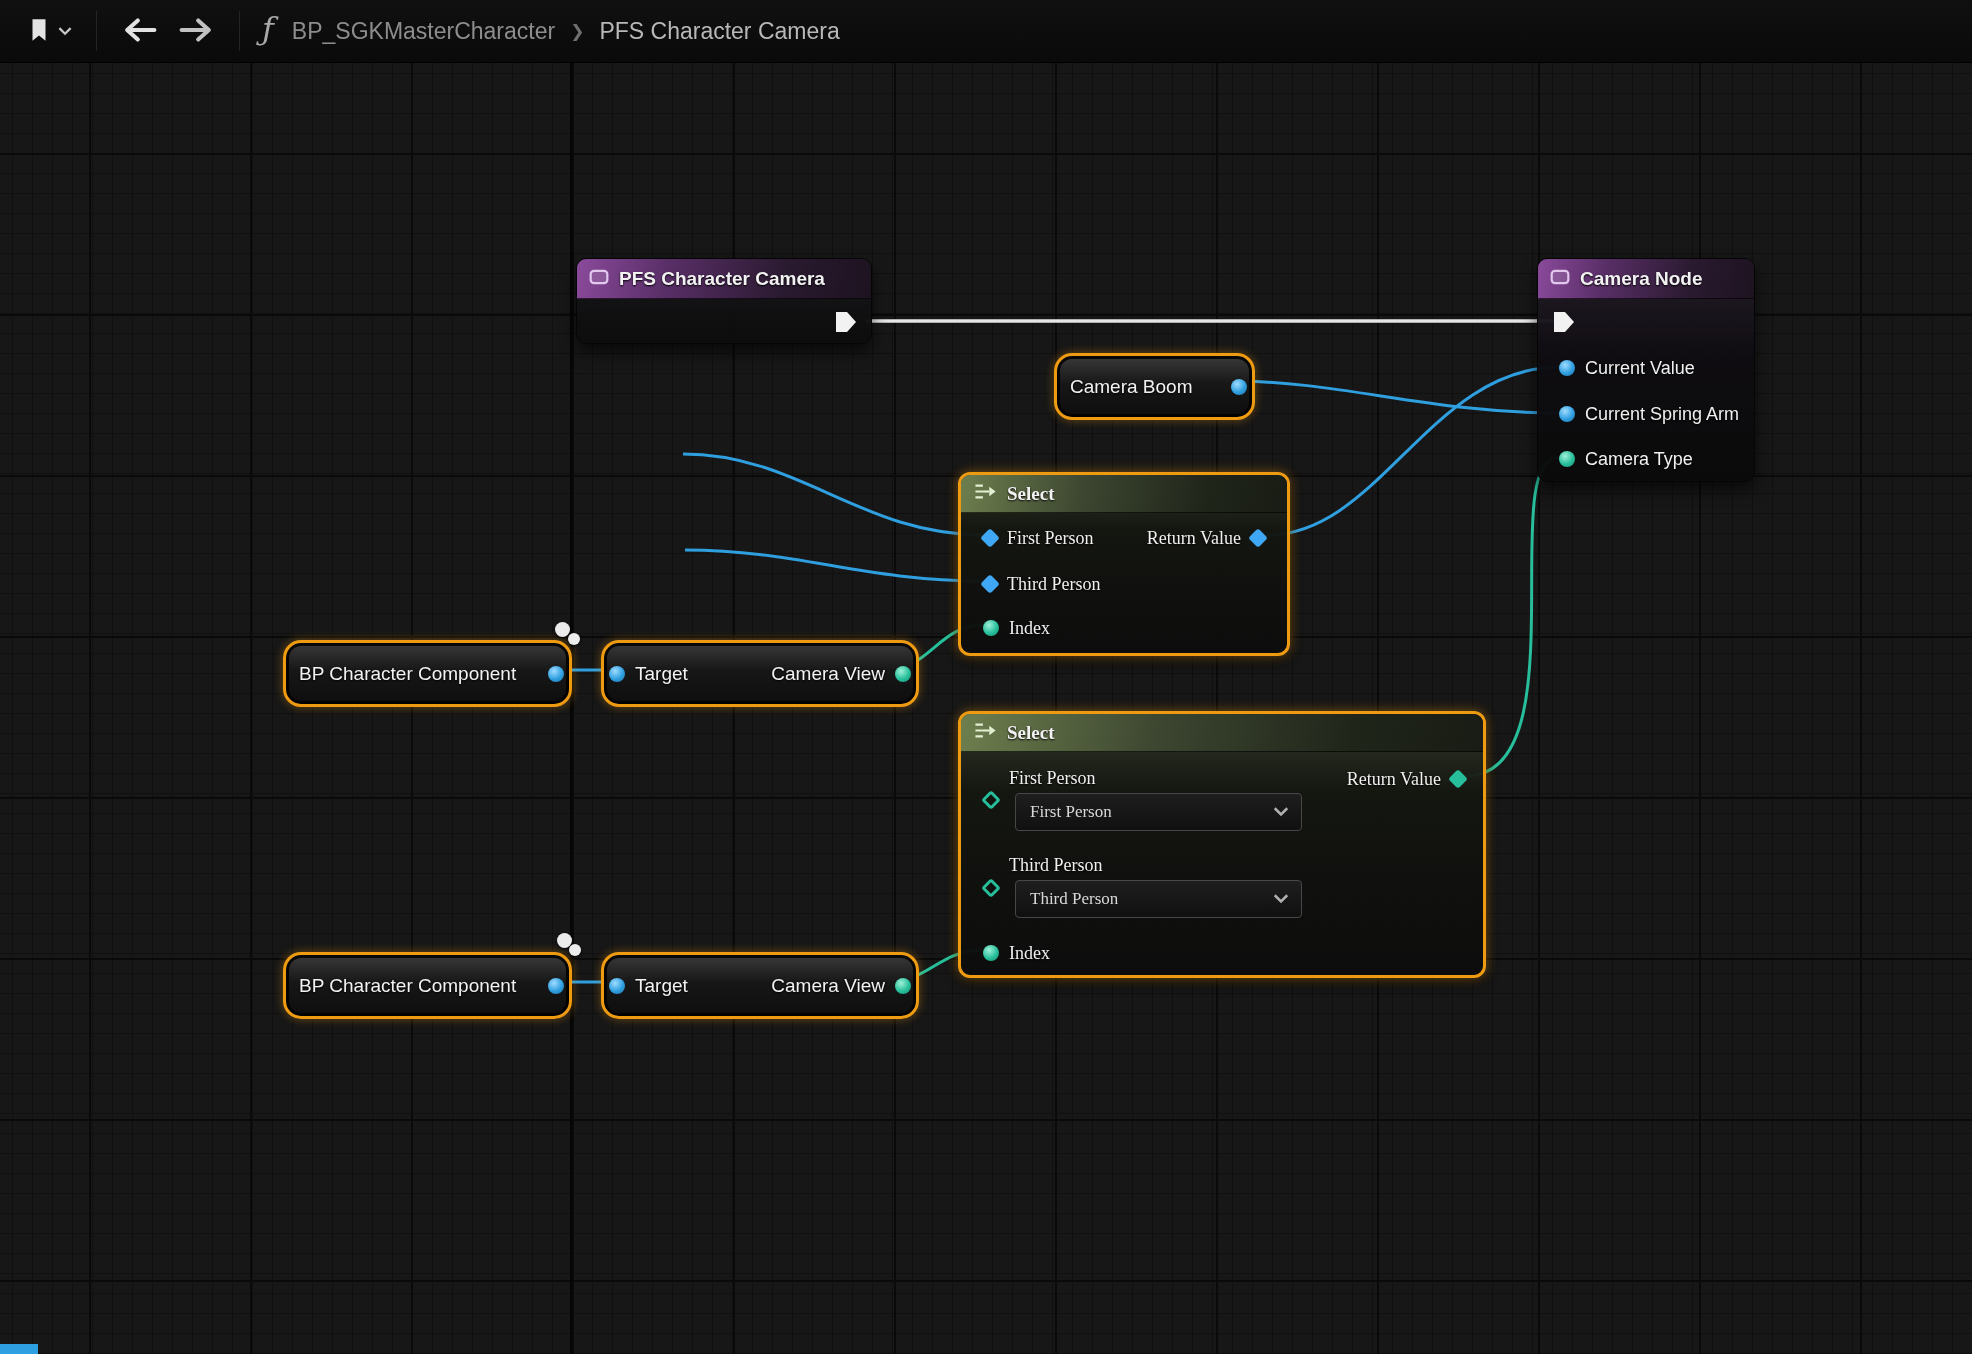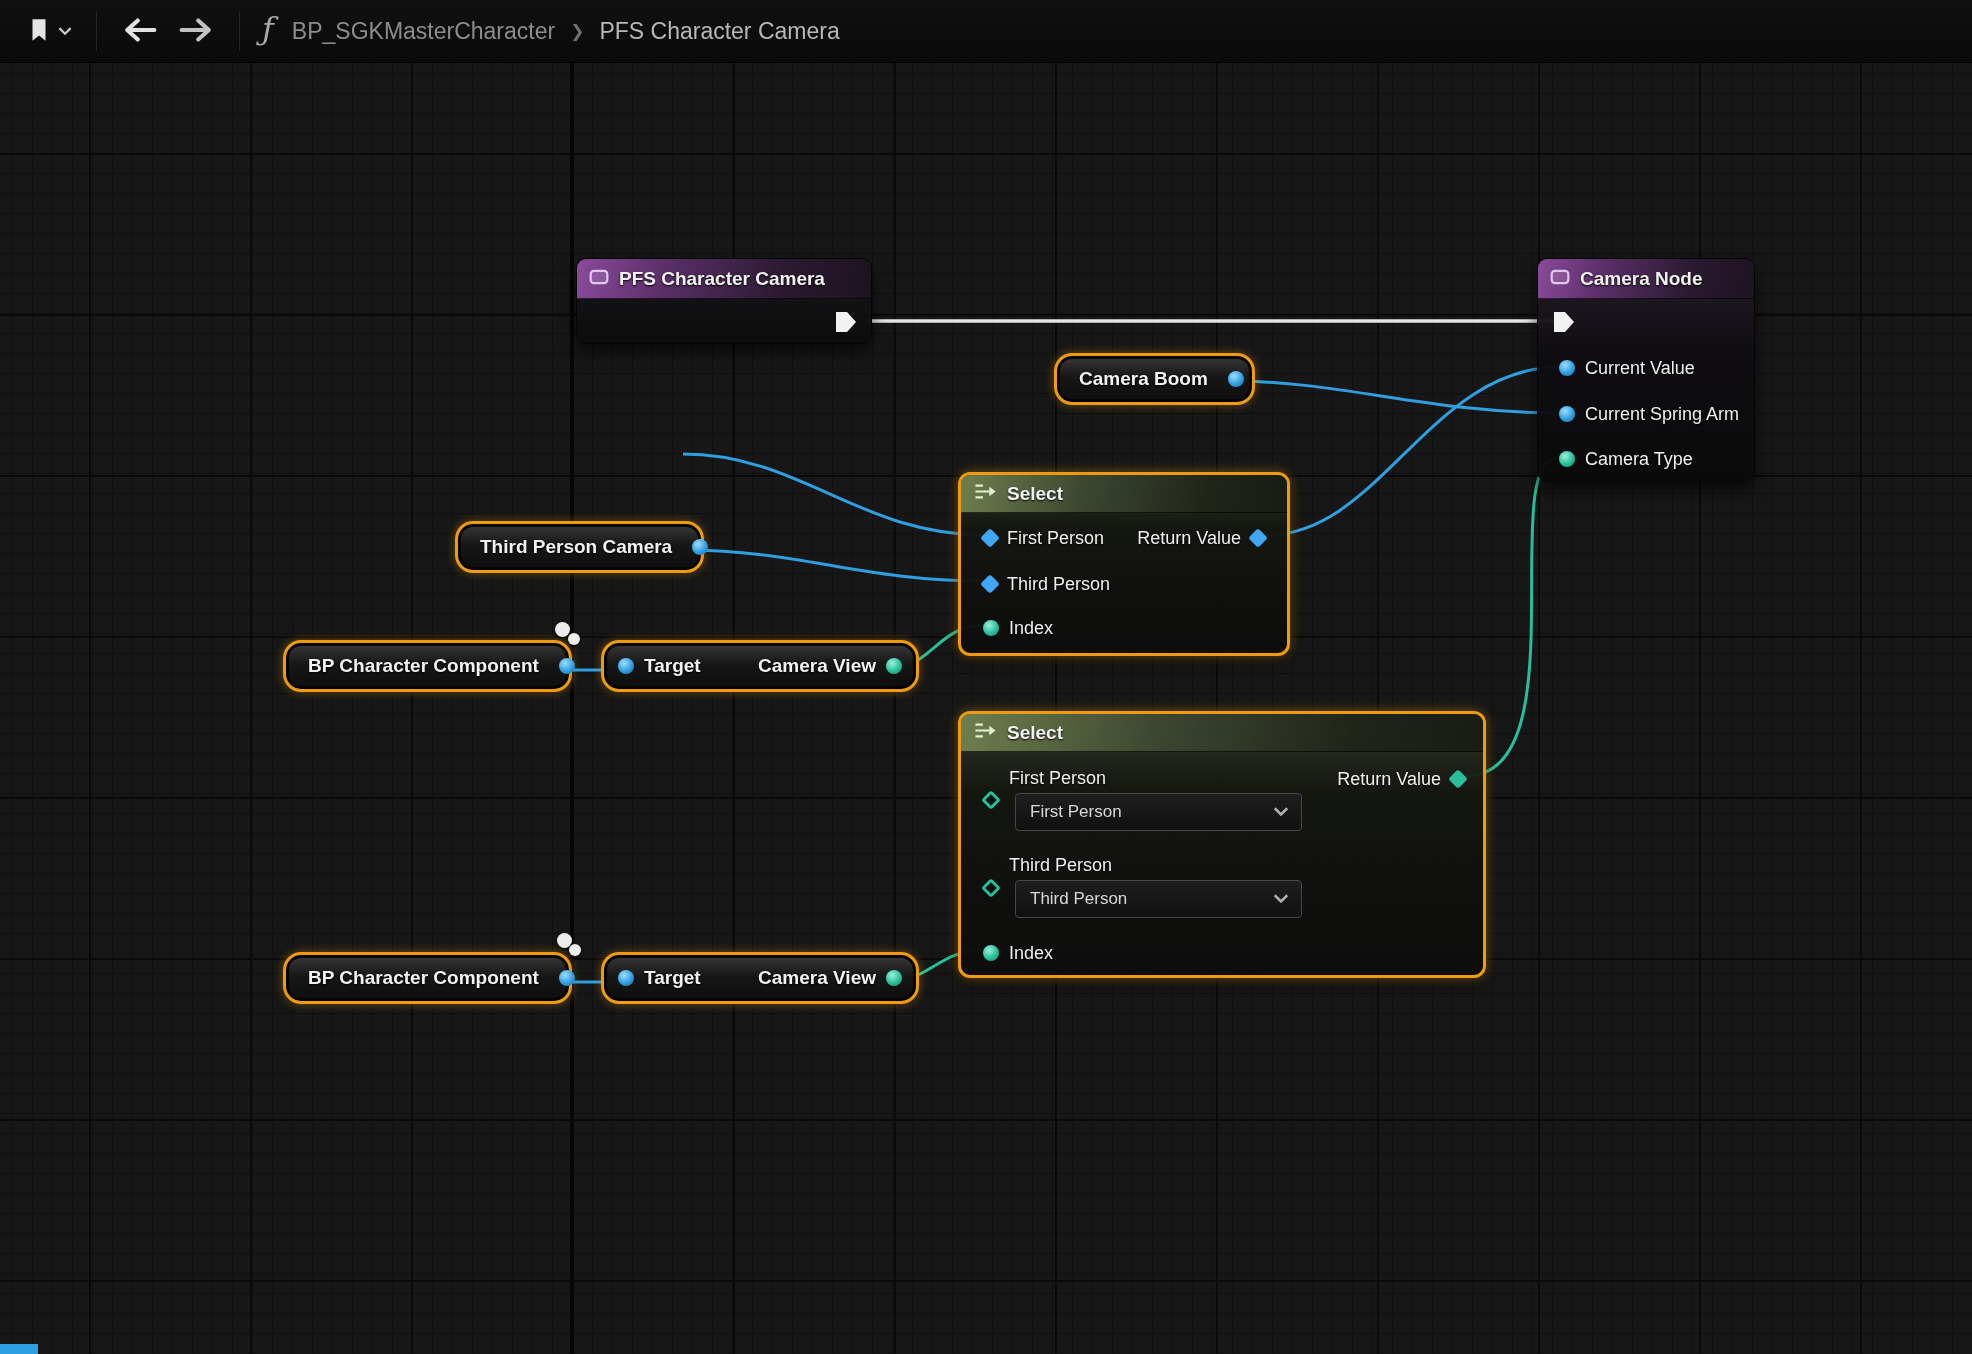--- a/index.html
+++ b/index.html
@@ -48,44 +48,44 @@
          box-shadow:0 8px 16px rgba(0,0,0,.6); }
   .node.selected{ border:3px solid #ef9b12; border-radius:12px;
          box-shadow:0 0 12px rgba(239,155,18,.45), 0 6px 12px rgba(0,0,0,.5); }
   .node-header{ height:40px; border-radius:9px 9px 0 0; display:flex; align-items:center;
                 gap:10px; padding:0 12px; border-bottom:1px solid rgba(0,0,0,.65); }
   .node-header.purple{ background:linear-gradient(100deg,#8a4a9b 0%,#5a2f68 30%,#2a1a30 70%,#1d1320 100%); }
   .node-header.green{ height:38px;
                 background:linear-gradient(100deg,#6e7f4e 0%,#3c4630 38%,#20251a 75%,#181c14 100%); }
   .node-title{ font-size:19px; font-weight:bold; color:#f2f2f2;
                text-shadow:0 1px 2px #000; white-space:nowrap; }
-  .greenbody{ background:linear-gradient(180deg, rgba(52,58,42,.95) 0%, rgba(20,22,16,.97) 30%, rgba(12,12,12,.97) 100%); }
+  .greenbody{ background:linear-gradient(180deg, rgba(52,58,42,.95) 0%, rgba(20,22,16,.97) 30%, rgba(12,12,12,.97) 100%);font-family:Liberation Serif, serif; }
   .purplebody{ background:linear-gradient(180deg, rgba(38,30,42,.96) 0%, rgba(14,12,16,.97) 45%, rgba(10,10,10,.97) 100%); }
 
   .row{ position:absolute; display:flex; align-items:center; gap:10px; height:22px; }
   .pin-label{ font-size:18px; color:#f0f0f0; text-shadow:0 1px 2px #000; white-space:nowrap; }
 
   
   .pin-circle{ width:16px; height:16px; border-radius:50%; flex:0 0 auto;
     background:radial-gradient(circle at 38% 32%, #9fdcff, #2f9fe0 55%, #1b6f9f); }
   .pin-circle.teal{ background:radial-gradient(circle at 38% 32%, #9ff0d8, #27bf9b 55%, #1a8a70); }
   .pin-diamond{ width:14px; height:14px; border-radius:3px; transform:rotate(45deg);
     background:#3fa7f4; flex:0 0 auto; }
   .pin-diamond.teal{ background:#27bf9b; }
   .pin-diamond.hollow{ background:transparent; border:3px solid #27bf9b; }
   .pin-exec{ width:20px; height:20px; background:#f2f2f2; flex:0 0 auto;
     clip-path:polygon(0 0,55% 0,100% 50%,55% 100%,0 100%);
     filter:drop-shadow(0 1px 1px #000); }
 
   
-  .pill{ position:absolute; height:52px; border-radius:18px; z-index:3;
+  .pill{ position:absolute; height:67px; border-radius:18px; z-index:3;
     border:3px solid #ef9b12;
     background:linear-gradient(180deg,#3a3a3a 0%,#171717 45%,#0d0d0d 100%);
     box-shadow:0 0 10px rgba(239,155,18,.4), inset 0 0 0 3px rgba(0,0,0,.85);
-    display:flex; align-items:center; gap:10px; padding:0 14px;font-weight:bold; }
+    display:flex; align-items:center; gap:10px; padding:0 5px; }
   .pill .pill-label{ font-size:19px; color:#f2f2f2; text-shadow:0 1px 2px #000; white-space:nowrap; }
   .pill .spacer{ flex:1; }
 
   
   .dropdown{ position:absolute; height:38px; border-radius:4px; border:1px solid #474747;
     background:linear-gradient(180deg,#1e1e1e,#101010);
     display:flex; align-items:center; padding:0 12px 0 14px; cursor:pointer; }
   .dropdown .dd-text{ font-size:17px; color:#d8d8d8; flex:1; }
 
   
@@ -185,25 +185,20 @@
     </div>
   </div>
 
   <div class="pill" style="left:1054px; top:290px; width:201px;">
     <span class="pill-label" style="margin-left:8px;">Camera Boom</span>
     <span class="spacer"></span>
     <span class="pin-circle"></span>
   </div>
 
 
-  <div class="pill" style="left:455px; top:458px; width:249px;">
-    <span class="pill-label" style="margin-left:8px;">Third Person Camera</span>
-    <span class="spacer"></span>
-    <span class="pin-circle"></span>
-  </div>
 
   <div class="node selected greenbody" style="left:958px; top:409px; width:332px; height:184px;">
     <div class="node-header green">
       <span>
         <svg width="24" height="17" viewBox="0 0 22 16">
             <path d="M2 2.5h7M2 8h7M2 13.5h7" stroke="#e3efd2" stroke-width="2"></path>
             <path d="M9 8h6" stroke="#e3efd2" stroke-width="2"></path>
             <path d="M15 3.5l6 4.5-6 4.5z" fill="#e3efd2"></path>
           </svg>
       </span>

